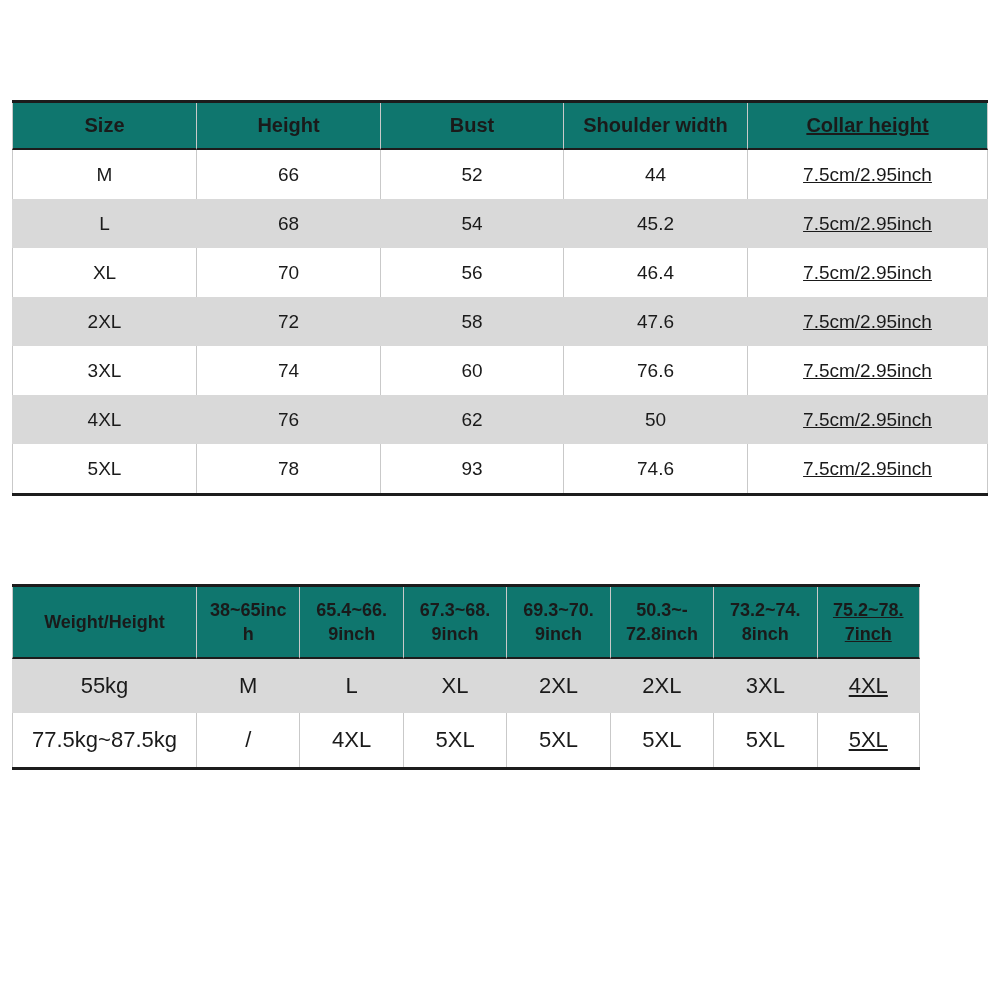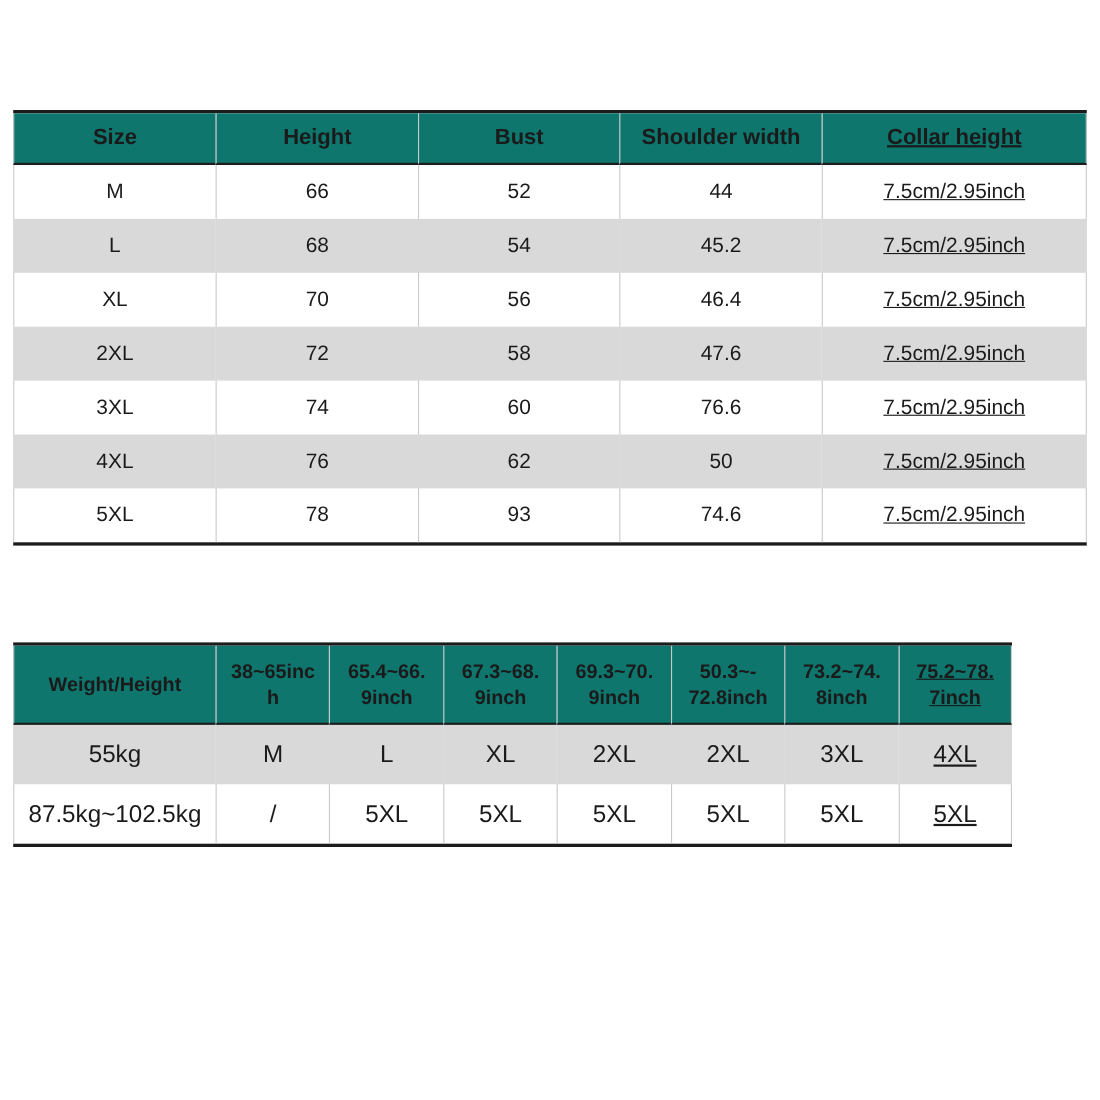--- a/index.html
+++ b/index.html
@@ -184,23 +184,23 @@
         <td>55kg</td>
         <td>M</td>
         <td>L</td>
         <td>XL</td>
         <td>2XL</td>
         <td>2XL</td>
         <td>3XL</td>
         <td>4XL</td>
       </tr>
       <tr>
-        <td>87.5kg~102.5kg</td>
+        <td>77.5kg~87.5kg</td>
         <td>/</td>
-        <td>5XL</td>
+        <td>4XL</td>
         <td>5XL</td>
         <td>5XL</td>
         <td>5XL</td>
         <td>5XL</td>
         <td>5XL</td>
       </tr>
     </tbody>
 </table>
 
 </body></html>

